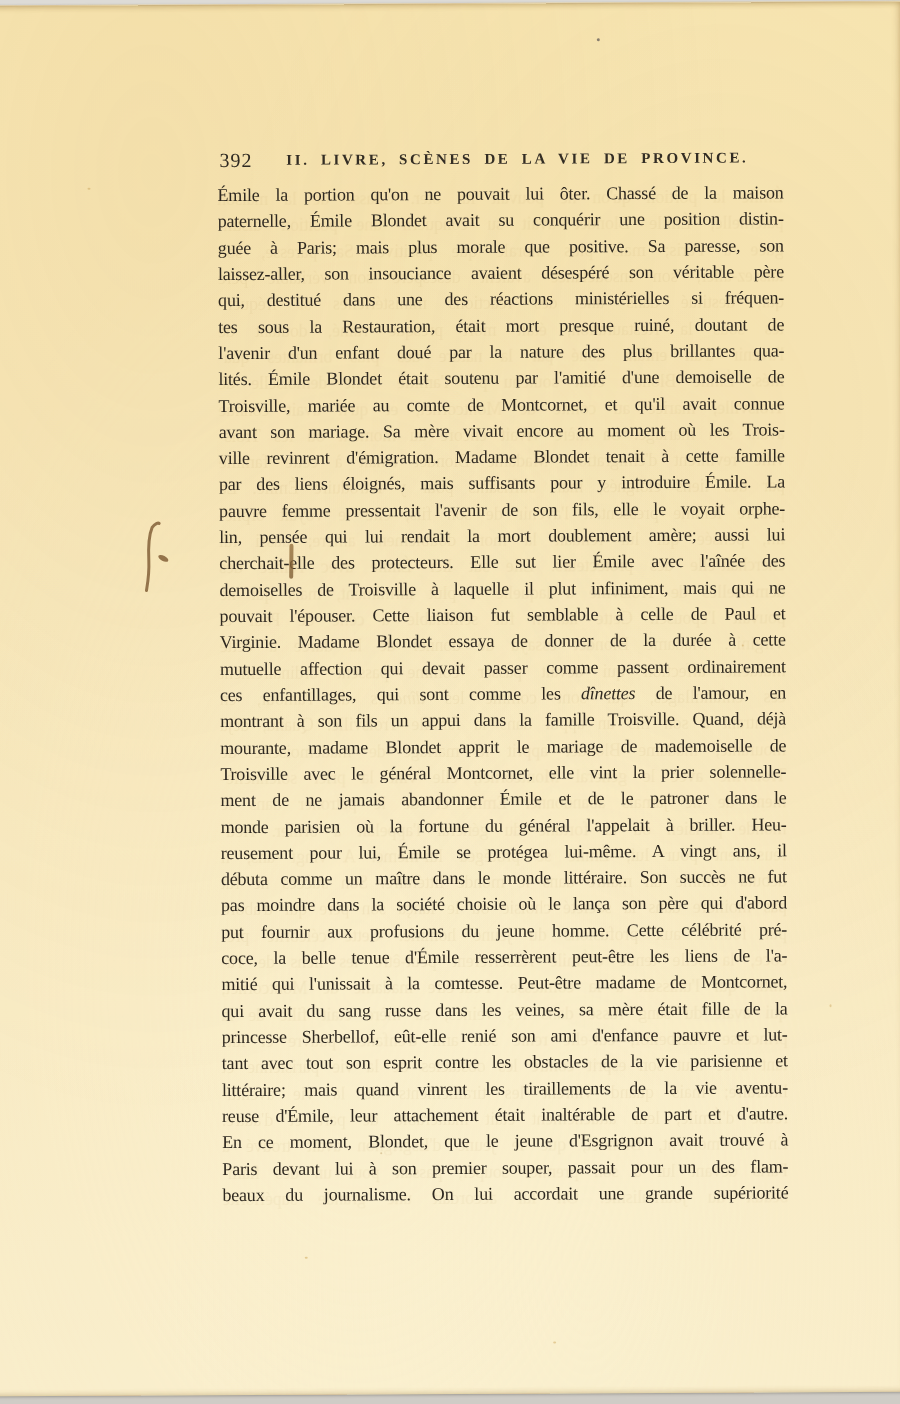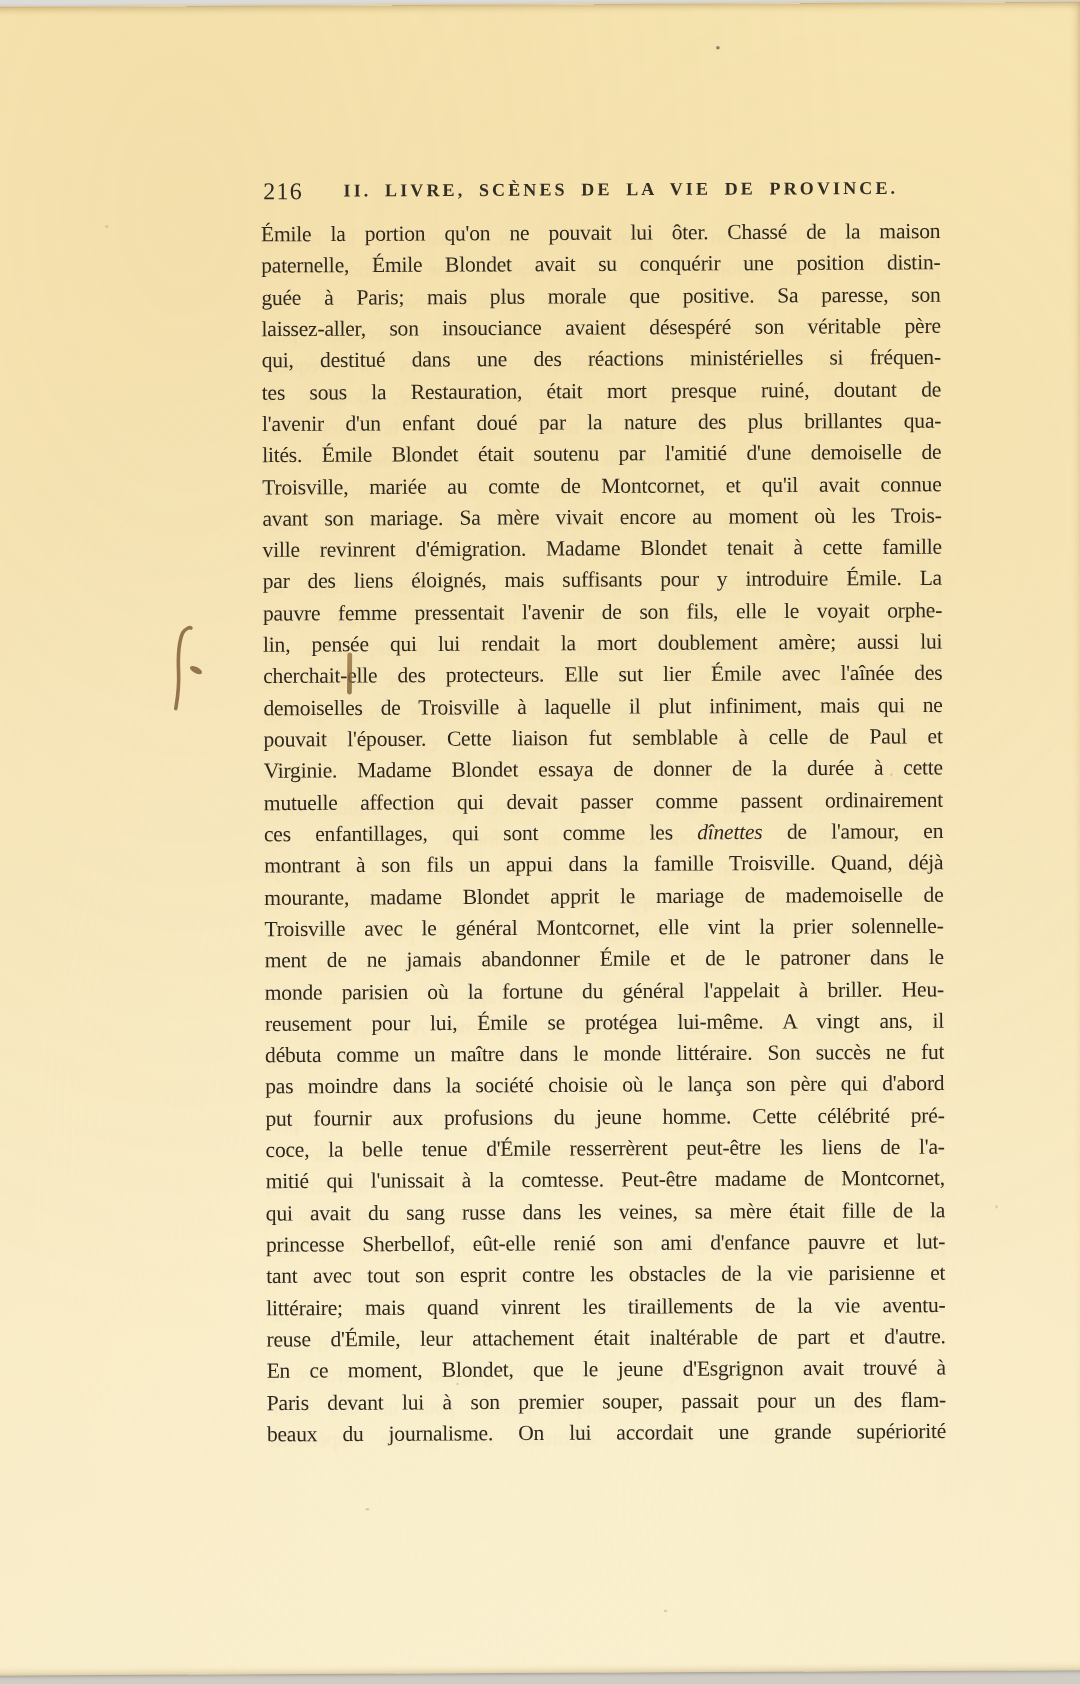--- a/index.html
+++ b/index.html
@@ -94,21 +94,21 @@
   .s5{left:838px;top:1002px;width:2px;height:3px;background:#c9a45e;opacity:.45;}
   .s6{left:560px;top:1338px;width:3px;height:2px;background:#cfa95f;opacity:.5;}
   .s7{left:388px;top:1148px;width:2px;height:2px;background:#b59055;opacity:.4;}
 </style>
 </head>
 <body>
 
 <div class="page">
 
   <div class="header">
-    <span class="page-number">216</span>
+    <span class="page-number">392</span>
     <span class="running-title">II. LIVRE, SCÈNES DE LA VIE DE PROVINCE.</span>
   </div>
 
   <div class="ghost-block" id="ghost-block">
       <div class="line"><span>Émile la portion qu'on ne pouvait lui ôter. Chassé de la maison</span></div>
       <div class="line"><span>paternelle, Émile Blondet avait su conquérir une position distin-</span></div>
       <div class="line"><span>guée à Paris; mais plus morale que positive. Sa paresse, son</span></div>
       <div class="line"><span>laissez-aller, son insouciance avaient désespéré son véritable père</span></div>
       <div class="line"><span>qui, destitué dans une des réactions ministérielles si fréquen-</span></div>
       <div class="line"><span>tes sous la Restauration, était mort presque ruiné, doutant de</span></div>

